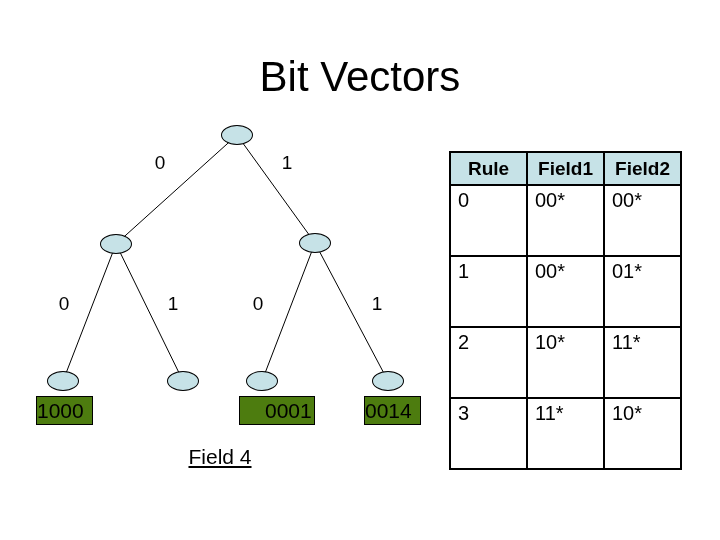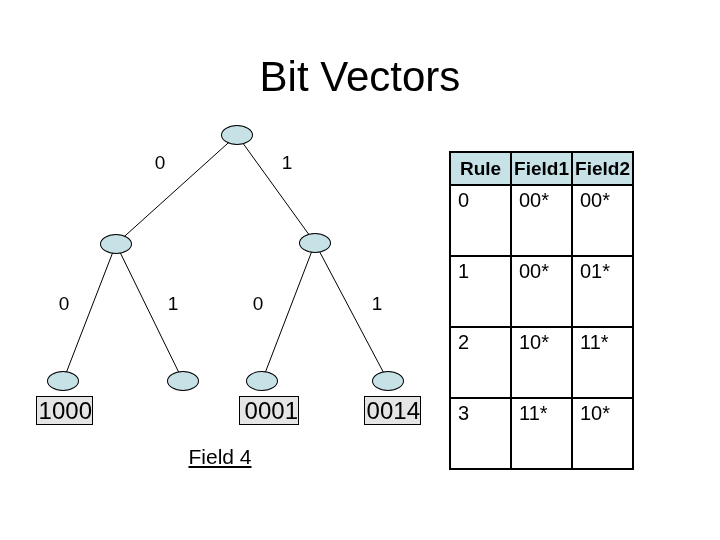--- a/index.html
+++ b/index.html
@@ -16,34 +16,34 @@
     position:absolute; width:32px; height:20px;
     background:#c6e2e7; border:1px solid #000; border-radius:50%;
     box-sizing:border-box;
   }
   .edge-label {
     position:absolute; width:20px; height:20px; line-height:20px;
     text-align:center; font-size:19px;
   }
   .leaf-box {
     position:absolute; height:29px; box-sizing:border-box;
-    background:#e5e5e5; border:1px solid #000;
-    text-align:right; font-size:24px; line-height:27px;
+    background:#4d7c0f; border:1px solid #000;
+    text-align:left; font-size:21px; line-height:27px;
   }
   .field-label {
     position:absolute; left:170px; top:445px; width:100px;
     text-align:center; font-size:21px; text-decoration:underline;
   }
   .rule-table {
     position:absolute; left:449px; top:151px;
     border-collapse:collapse; table-layout:fixed;
   }
   .rule-table th, .rule-table td { border:2px solid #000; box-sizing:border-box; }
   .rule-table th {
-    width:61px; height:33px; background:#c6e2e7;
+    width:77px; height:33px; background:#c6e2e7;
     font-size:19px; font-weight:bold; text-align:center; vertical-align:middle;
     padding:1px;
   }
   .rule-table td {
     height:71px; font-size:20px; font-weight:400;
     text-align:left; vertical-align:top; padding:3px 0 0 7px;
   }
 </style>
 </head>
 <body>
@@ -70,21 +70,21 @@
   <div class="node" style="left:372px; top:371px;"></div>
 
   <div class="edge-label" style="left:150px; top:153px;">0</div>
   <div class="edge-label" style="left:277px; top:153px;">1</div>
   <div class="edge-label" style="left:54px;  top:294px;">0</div>
   <div class="edge-label" style="left:163px; top:294px;">1</div>
   <div class="edge-label" style="left:248px; top:294px;">0</div>
   <div class="edge-label" style="left:367px; top:294px;">1</div>
 
   <div class="leaf-box" style="left:36px;  top:396px; width:57px;">1000</div>
-  <div class="leaf-box" style="left:239px; top:396px; width:60px;">0001</div>
+  <div class="leaf-box" style="left:239px; top:396px; width:76px;padding-left:25px;">0001</div>
   <div class="leaf-box" style="left:364px; top:396px; width:57px;">0014</div>
 
   <div class="field-label">Field 4</div>
 
   <table class="rule-table">
     <thead>
       <tr>
         <th>Rule</th>
         <th>Field1</th>
         <th>Field2</th>

